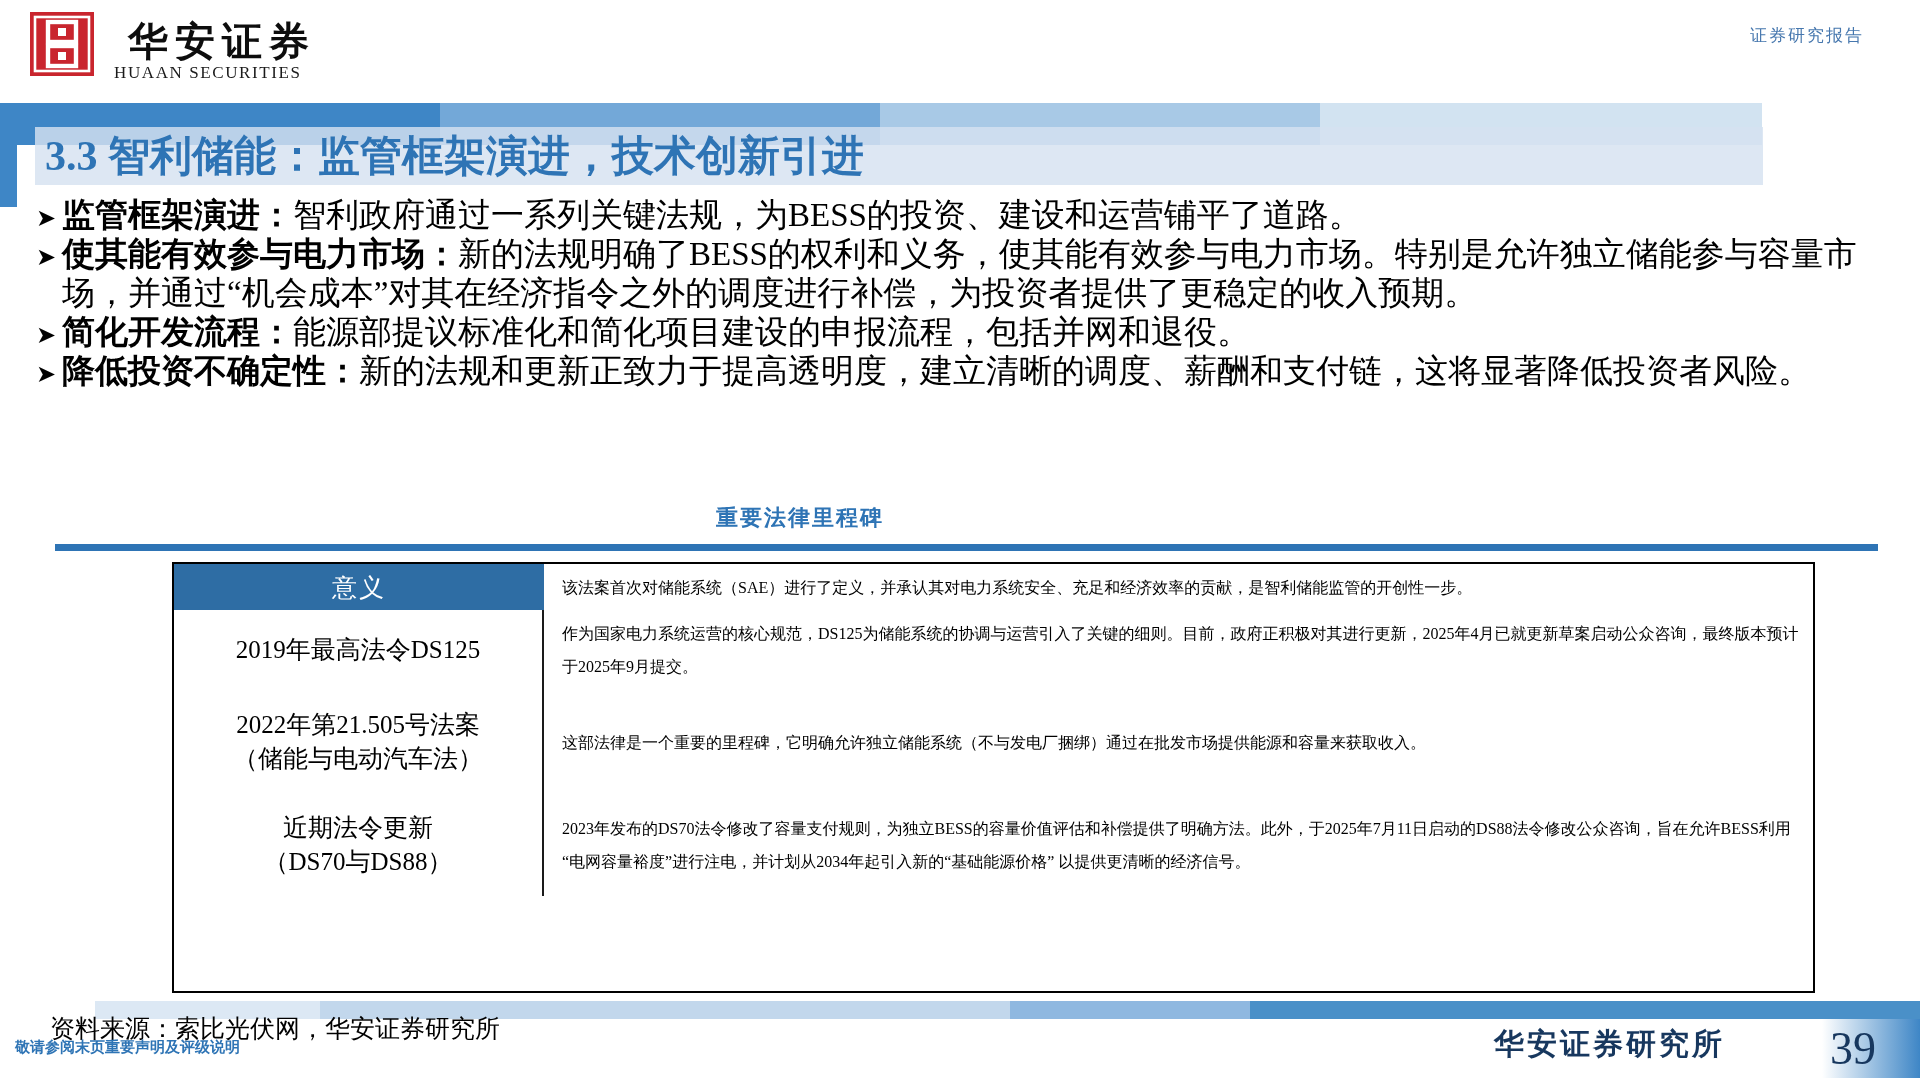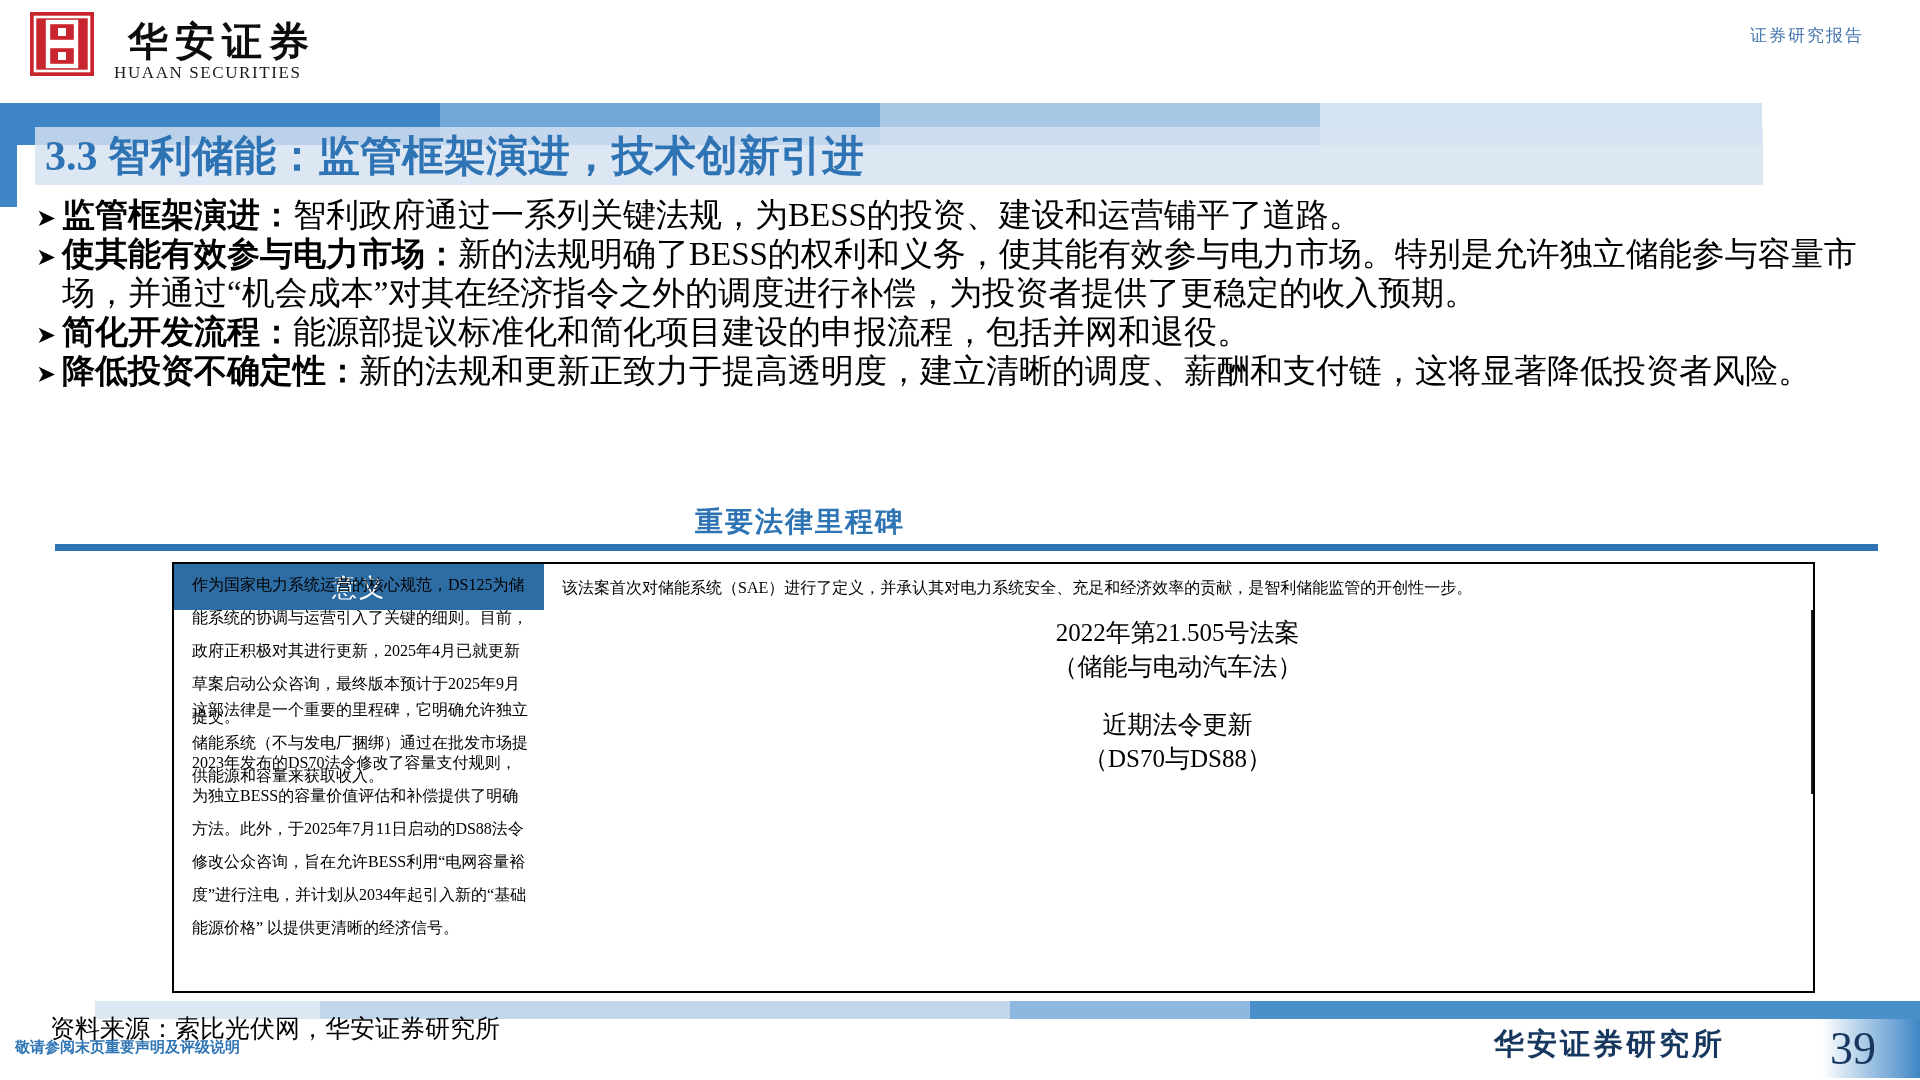--- a/index.html
+++ b/index.html
@@ -29,21 +29,21 @@
   }
 
   
   .bullets{left:38px;top:196px;width:1856px;font-size:33px;line-height:39px;color:#000;}
   .bullet{position:relative;padding-left:24px;margin:0;}
   .bullet .marker{position:absolute;left:-2px;top:3px;font-size:24px;color:#000;}
   .bullet b{font-weight:bold;}
 
   
   .table-title{left:0;top:503px;width:1600px;text-align:center;
-    font-size:28px;font-weight:bold;color:var(--accent);letter-spacing:2px;}
+    font-size:22px;font-weight:bold;color:var(--accent);letter-spacing:2px;}
   .divider{left:55px;top:544px;width:1823px;height:7px;background:var(--accent);}
 
   .law-table{
     left:172px;top:562px;width:1643px;height:431px;box-sizing:border-box;
     border:2px solid #000;display:grid;
     grid-template-columns:370px 1fr;
     grid-template-rows:46px 80px 104px 102px auto;
     background:#fff;
   }
   .law-table .cell{box-sizing:border-box;}
@@ -126,20 +126,21 @@
   <div class="abs table-title">重要法律里程碑</div>
   <div class="abs divider"></div>
 
   <div class="abs law-table">
     <div class="cell th">意义</div>
 
     <div class="cell td-desc">
         <span>该法案首次对储能系统（SAE）进行了定义，并承认其对电力系统安全、充足和经济效率的贡献，是智利储能监管的开创性一步。</span>
       </div>
 
+    <div class="cell td-name c1">2019年最高法令DS125</div>
     <div class="cell td-desc">
         <span>作为国家电力系统运营的核心规范，DS125为储能系统的协调与运营引入了关键的细则。目前，政府正积极对其进行更新，2025年4月已就更新草案启动公众咨询，最终版本预计于2025年9月提交。</span>
       </div>
 
     <div class="cell td-name c1">2022年第21.505号法案
 （储能与电动汽车法）</div>
     <div class="cell td-desc">
         <span>这部法律是一个重要的里程碑，它明确允许独立储能系统（不与发电厂捆绑）通过在批发市场提供能源和容量来获取收入。</span>
       </div>
 

